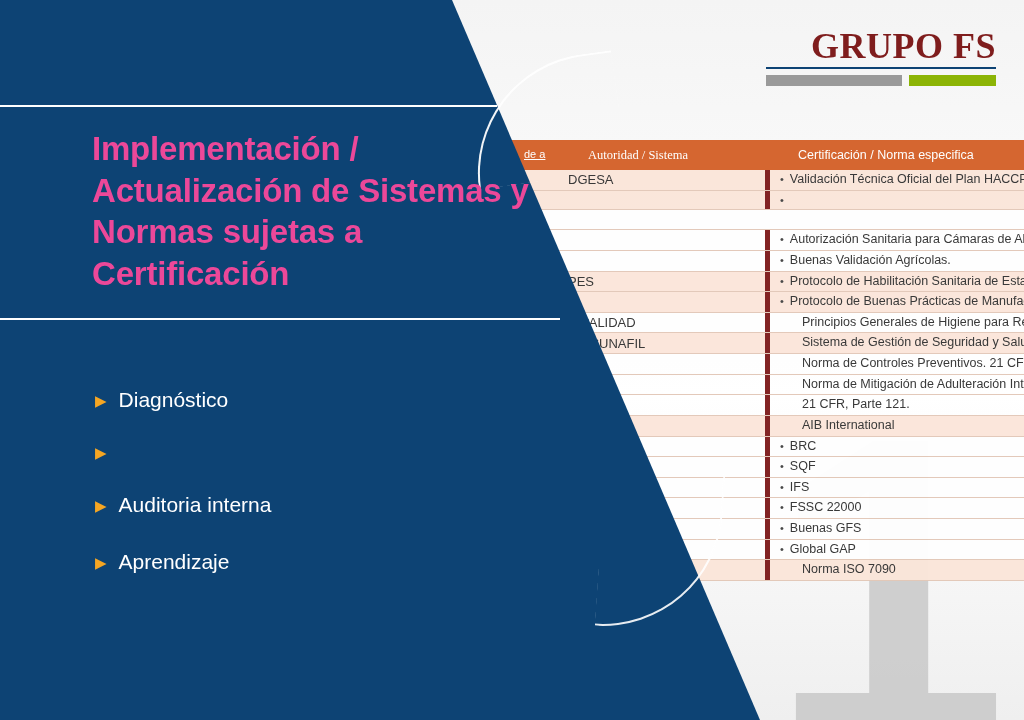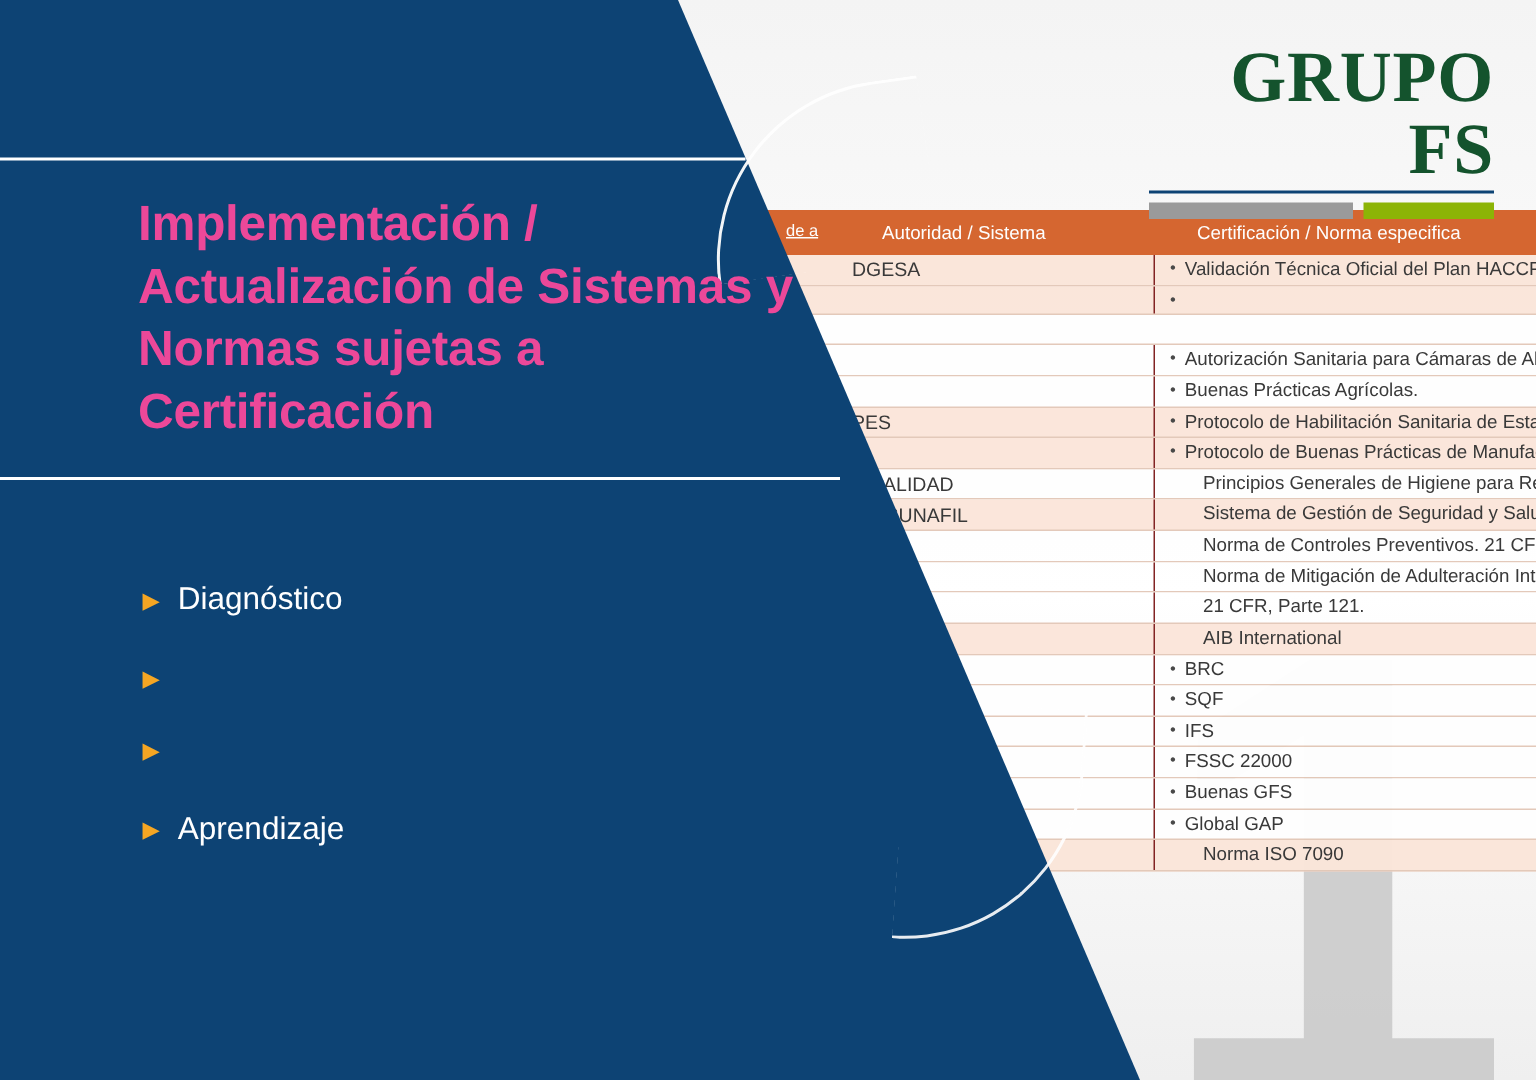--- a/index.html
+++ b/index.html
@@ -47,29 +47,29 @@
   }
   .table-head {
     display: flex;
     background: #d4622a;
     color: #ffffff;
     font-size: 12.5px;
     height: 30px;
     align-items: center;
   }
   .th-1 { width: 60px; padding-left: 14px; line-height: 1.05; font-size: 11px; text-decoration: underline;}
-  .th-2 { width: 200px; padding-left: 18px; }
+  .th-2 { width: 200px; padding-left: 18px; font-family: Liberation Serif, serif; }
   .th-3 { flex: 1; padding-left: 28px; }
   .trow { display: flex; border-bottom: 1px solid #e3c8b8; min-height: 19px; }
   .trow.alt { background: #fbe6da; }
   .trow.plain { background: #ffffff; }
   .cell-auth {
     width: 260px;
     padding: 2px 6px 2px 58px;
-    border-right: 1px solid #7f1d1d;
+    border-right: 5px solid #7f1d1d;
     font-size: 13px;
     color: #333;
     display: flex; align-items: center;
   }
   .cell-cert {
     flex: 1;
     padding: 2px 4px 2px 10px;
     font-size: 12.5px;
     color: #333;
     display: flex; align-items: flex-start; gap: 6px;
@@ -154,23 +154,23 @@
 
   
   .logo {
     position: absolute;
     right: 28px; top: 28px;
     text-align: right;
     width: 230px;
   }
   .logo-text {
     font-family: "Liberation Serif", serif;
-    font-size: 48px;
+    font-size: 36px;
     font-weight: bold;
-    color: #14532d;
+    color: #7f1d1d;
     letter-spacing: 0.5px;
     line-height: 1;
   }
   .logo-underline {
     height: 2px;
     background: #0d4374;
     margin-top: 3px;
   }
   .logo-bars {
     display: flex;
@@ -219,21 +219,21 @@
           <div class="cell-auth"></div>
           <div class="cell-cert">
             <span class="bullet-dot">•</span>
             <span>Autorización Sanitaria para Cámaras de Almace</span>
           </div>
         </div>
         <div class="trow plain">
           <div class="cell-auth"></div>
           <div class="cell-cert">
             <span class="bullet-dot">•</span>
-            <span>Buenas Prácticas Agrícolas.</span>
+            <span>Buenas Validación Agrícolas.</span>
           </div>
         </div>
         <div class="trow alt">
           <div class="cell-auth">PES</div>
           <div class="cell-cert">
             <span class="bullet-dot">•</span>
             <span>Protocolo de Habilitación Sanitaria de Establec</span>
           </div>
         </div>
         <div class="trow alt">
@@ -341,20 +341,21 @@
   <div class="bullets" id="bullets">
       <div class="bullet-row">
         <span class="arrow">▶</span>
         <span>Diagnóstico</span>
       </div>
       <div class="bullet-row">
         <span class="arrow">▶</span>
       </div>
       <div class="bullet-row">
         <span class="arrow">▶</span>
+        <span>Auditoria interna</span>
       </div>
       <div class="bullet-row">
         <span class="arrow">▶</span>
         <span>Aprendizaje</span>
       </div>
     </div>
 
   <div class="logo">
     <div class="logo-text">GRUPO FS</div>
     <div class="logo-underline"></div>

